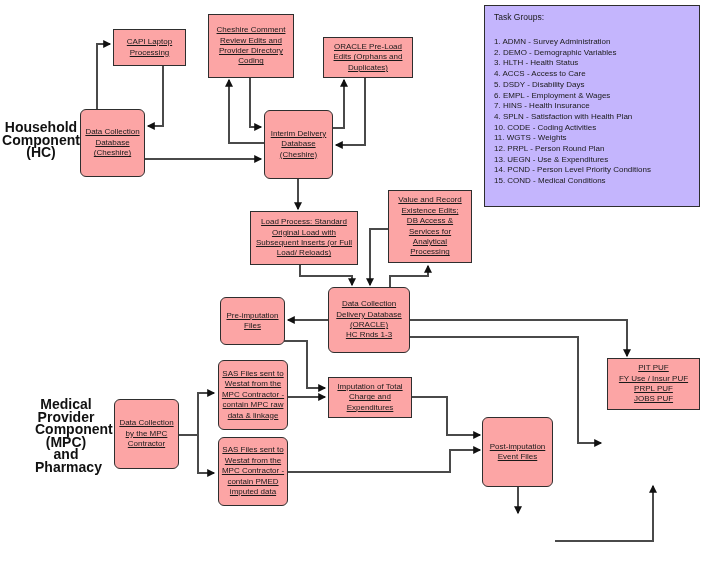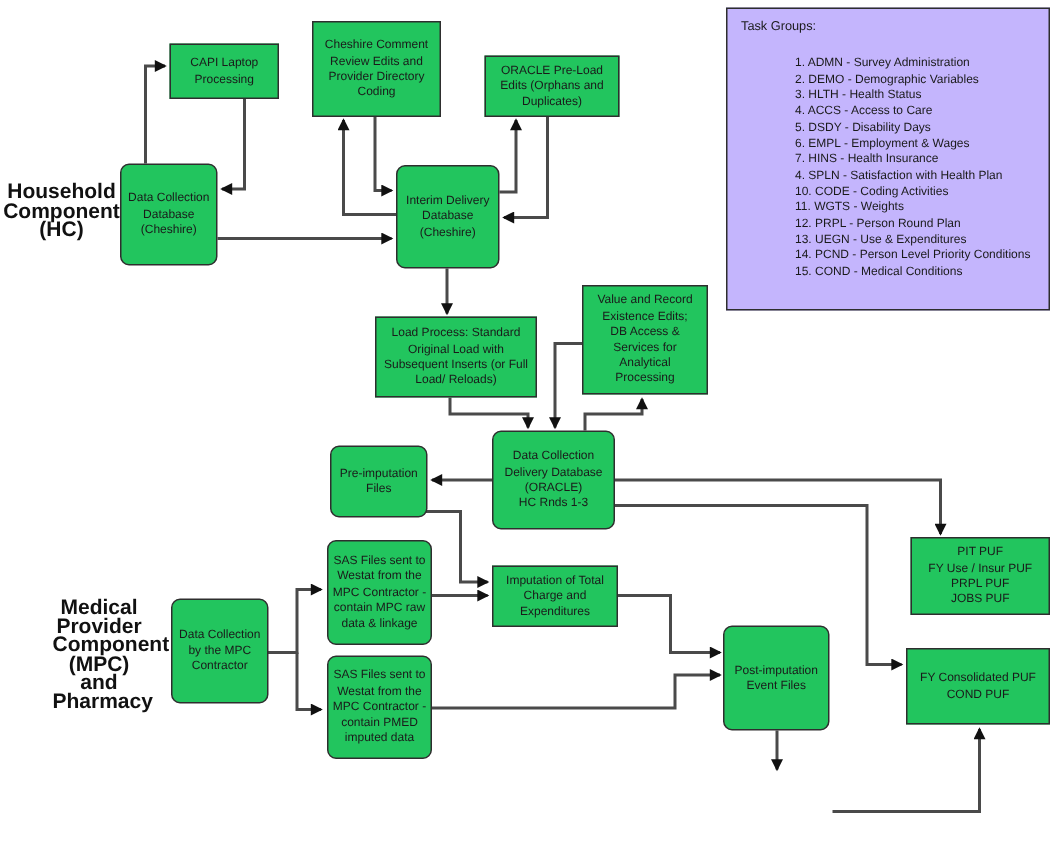--- a/index.html
+++ b/index.html
@@ -9,47 +9,48 @@
     background:#ffffff;
     font-family:"Liberation Sans", sans-serif;
     color:#1a1a1a;
     overflow:hidden;
   }
   #connectors { position:absolute; left:0; top:0; width:704px; height:567px; }
   .box {
     position:absolute;
     box-sizing:border-box;
     border:1.4px solid #2e2e2e;
-    background:#22c55e;
+    background:#fca5a5;
     display:flex; align-items:center; justify-content:center;
     text-align:center;
     white-space:pre-line;
     font-size:8px; line-height:10.4px;
     padding:2px;
+    text-decoration:underline;
   }
   .round { border-radius:6px; }
   .side-label {
     position:absolute;
     font-weight:bold;
     font-size:14px; line-height:12.6px;
     text-align:center;
     white-space:pre-line;
     color:#111;
   }
   #task-groups {
     position:absolute;
     left:484px; top:5px; width:216px; height:202px;
     box-sizing:border-box;
     border:1.4px solid #2e2e2e;
     background:#c4b5fd;
     padding:6px 0 0 9px;
     font-size:8px;
   }
   #task-groups .tg-title { font-size:8.5px; margin-bottom:15px; }
-  #task-groups .tg-item { line-height:10.7px; white-space:nowrap;margin-left:36px; }
+  #task-groups .tg-item { line-height:10.7px; white-space:nowrap; }
   polyline { fill:none; stroke:#4a4a4a; stroke-width:2; }
 </style>
 </head>
 <body>
 
 <div id="canvas">
 
   <svg id="connectors" width="704" height="567" viewBox="0 0 704 567" xmlns="http://www.w3.org/2000/svg">
     <defs>
       <marker id="arrow" viewBox="0 0 10 10" refX="8.5" refY="5" markerWidth="9" markerHeight="8" orient="auto" markerUnits="userSpaceOnUse">
@@ -134,22 +135,20 @@
 imputed data</div>
   <div class="box" style="left:328px; top:377px; width:84px; height:41px;">Imputation of Total
 Charge and
 Expenditures</div>
   <div class="box round" style="left:482px; top:417px; width:71px; height:70px;">Post-imputation
 Event Files</div>
   <div class="box" style="left:607px; top:358px; width:93px; height:52px;">PIT PUF
 FY Use / Insur PUF
 PRPL PUF
 JOBS PUF</div>
-  <div class="box" style="left:604px; top:432px; width:96px; height:51px;">FY Consolidated PUF
-COND PUF</div>
 
   <div id="task-groups">
     <div class="tg-title">Task Groups:</div>
     <div class="tg-item">1. ADMN - Survey Administration</div>
     <div class="tg-item">2. DEMO - Demographic Variables</div>
     <div class="tg-item">3. HLTH - Health Status</div>
     <div class="tg-item">4. ACCS - Access to Care</div>
     <div class="tg-item">5. DSDY - Disability Days</div>
     <div class="tg-item">6. EMPL - Employment &amp; Wages</div>
     <div class="tg-item">7. HINS - Health Insurance</div>

